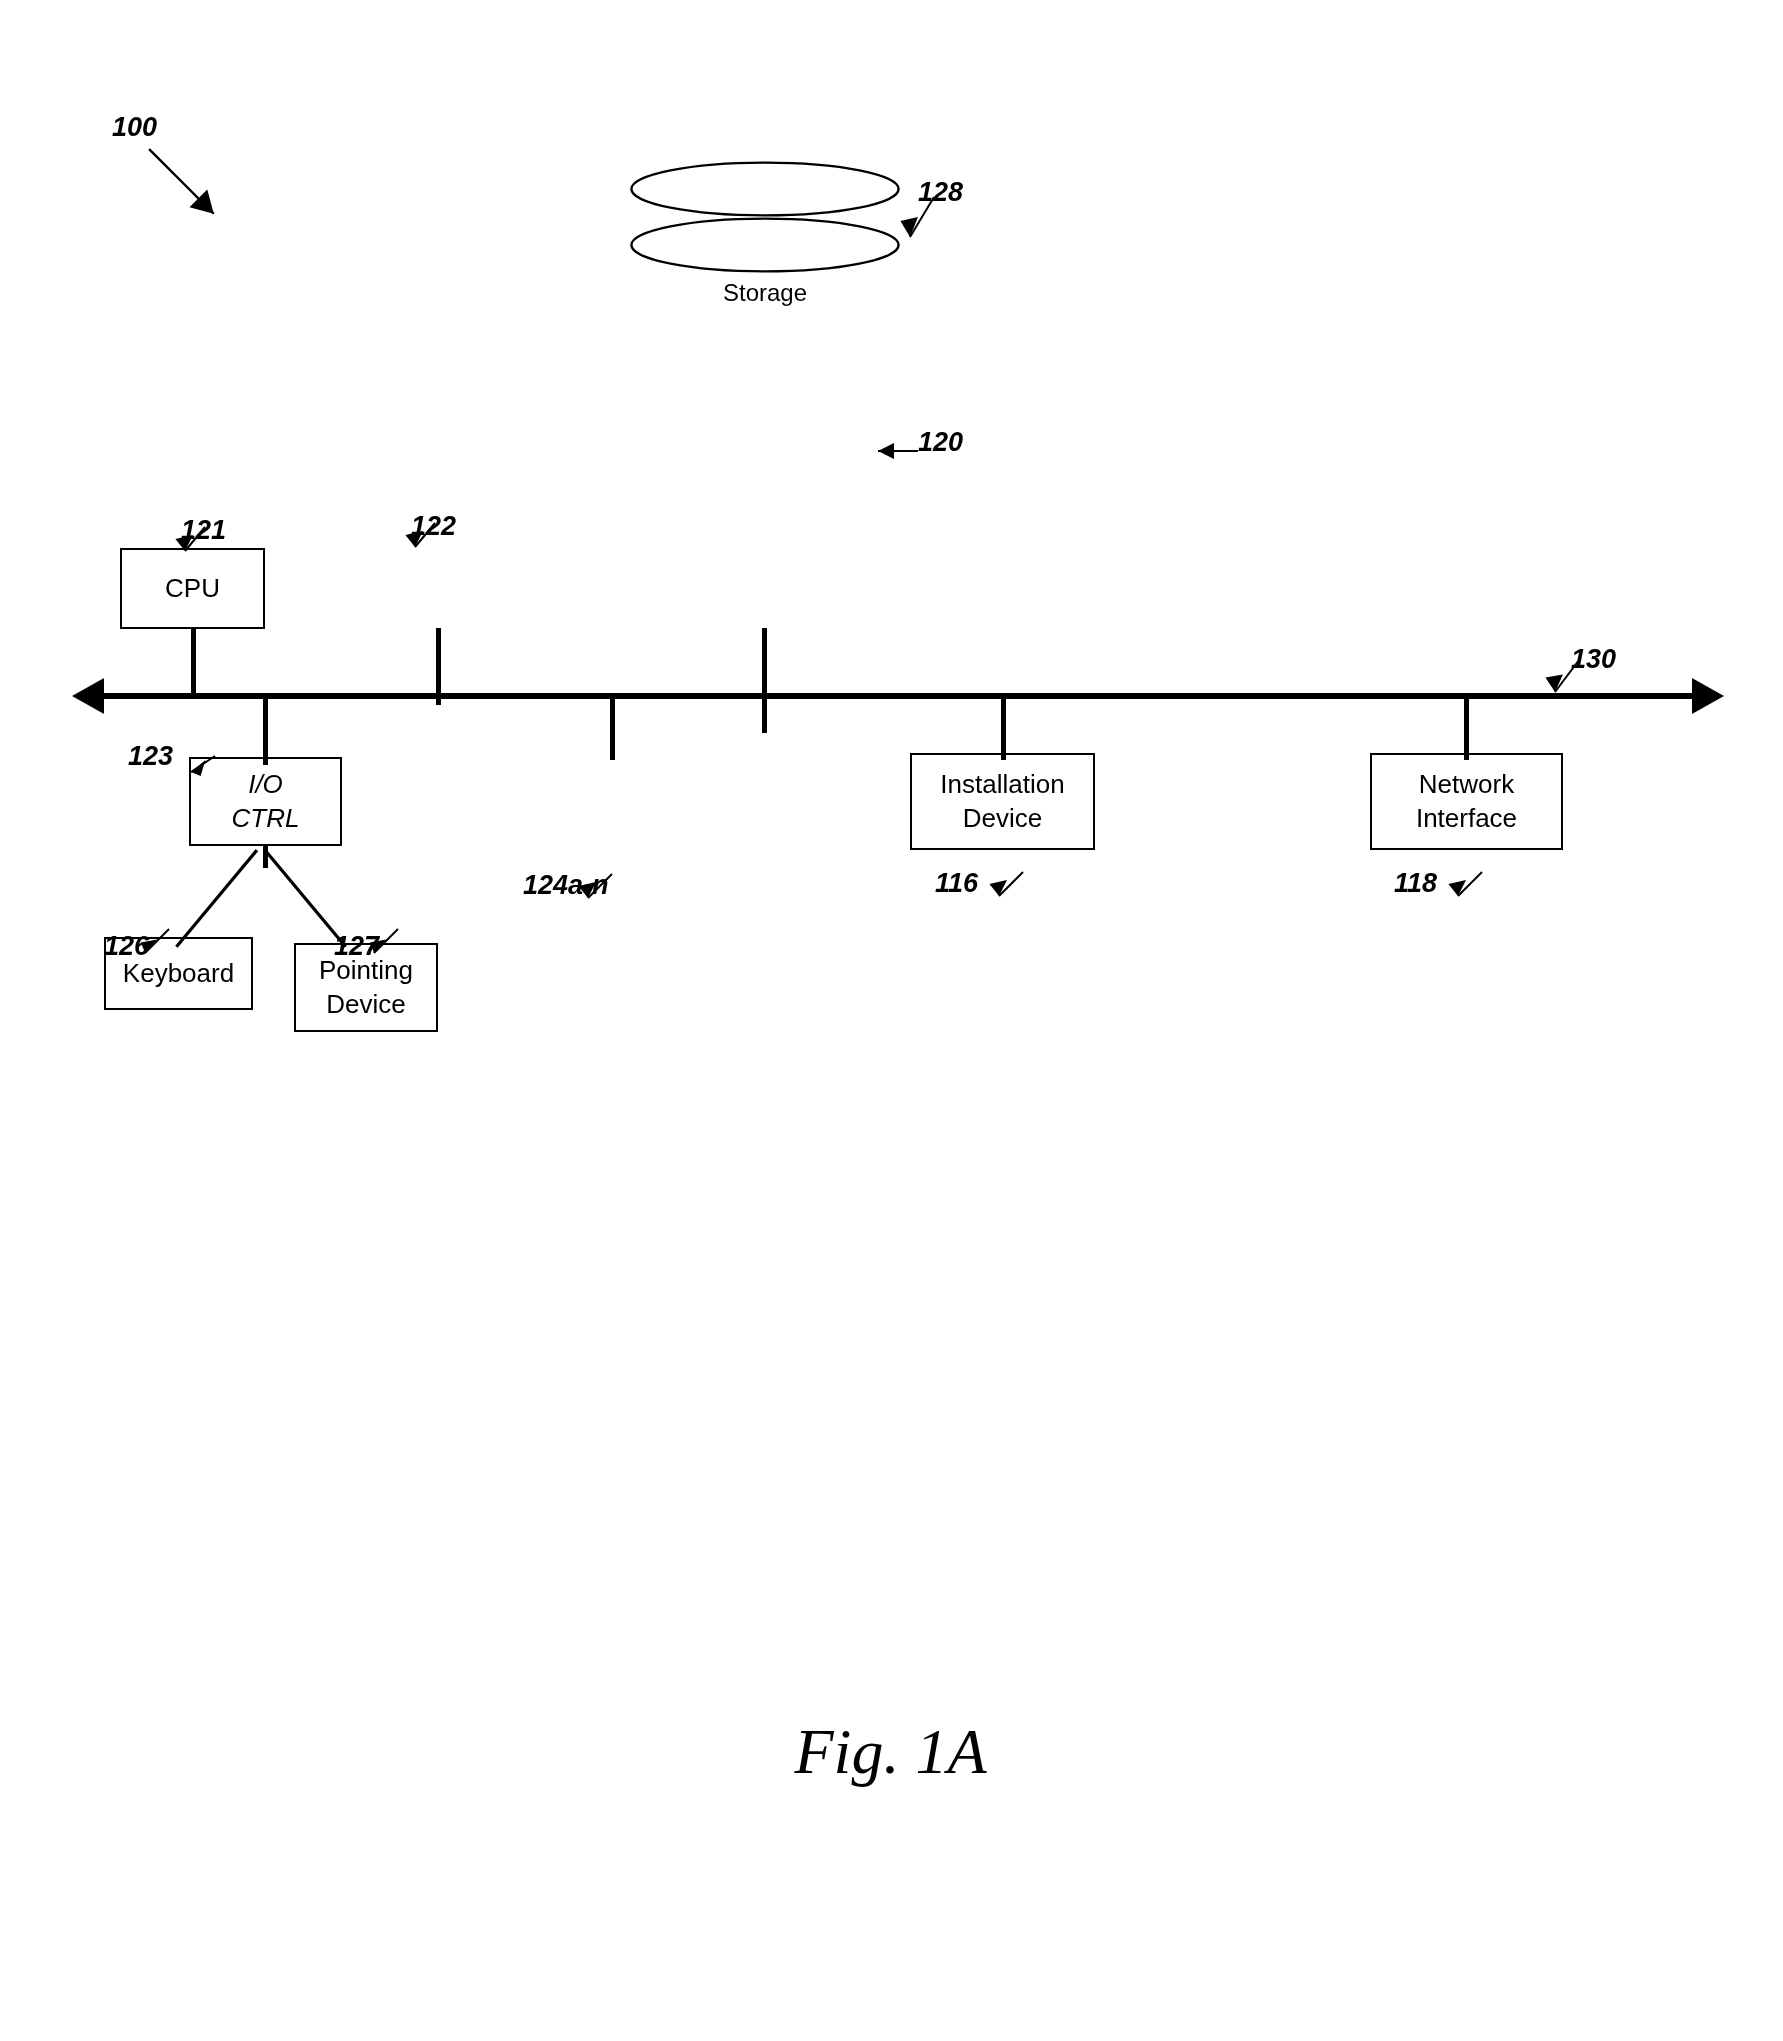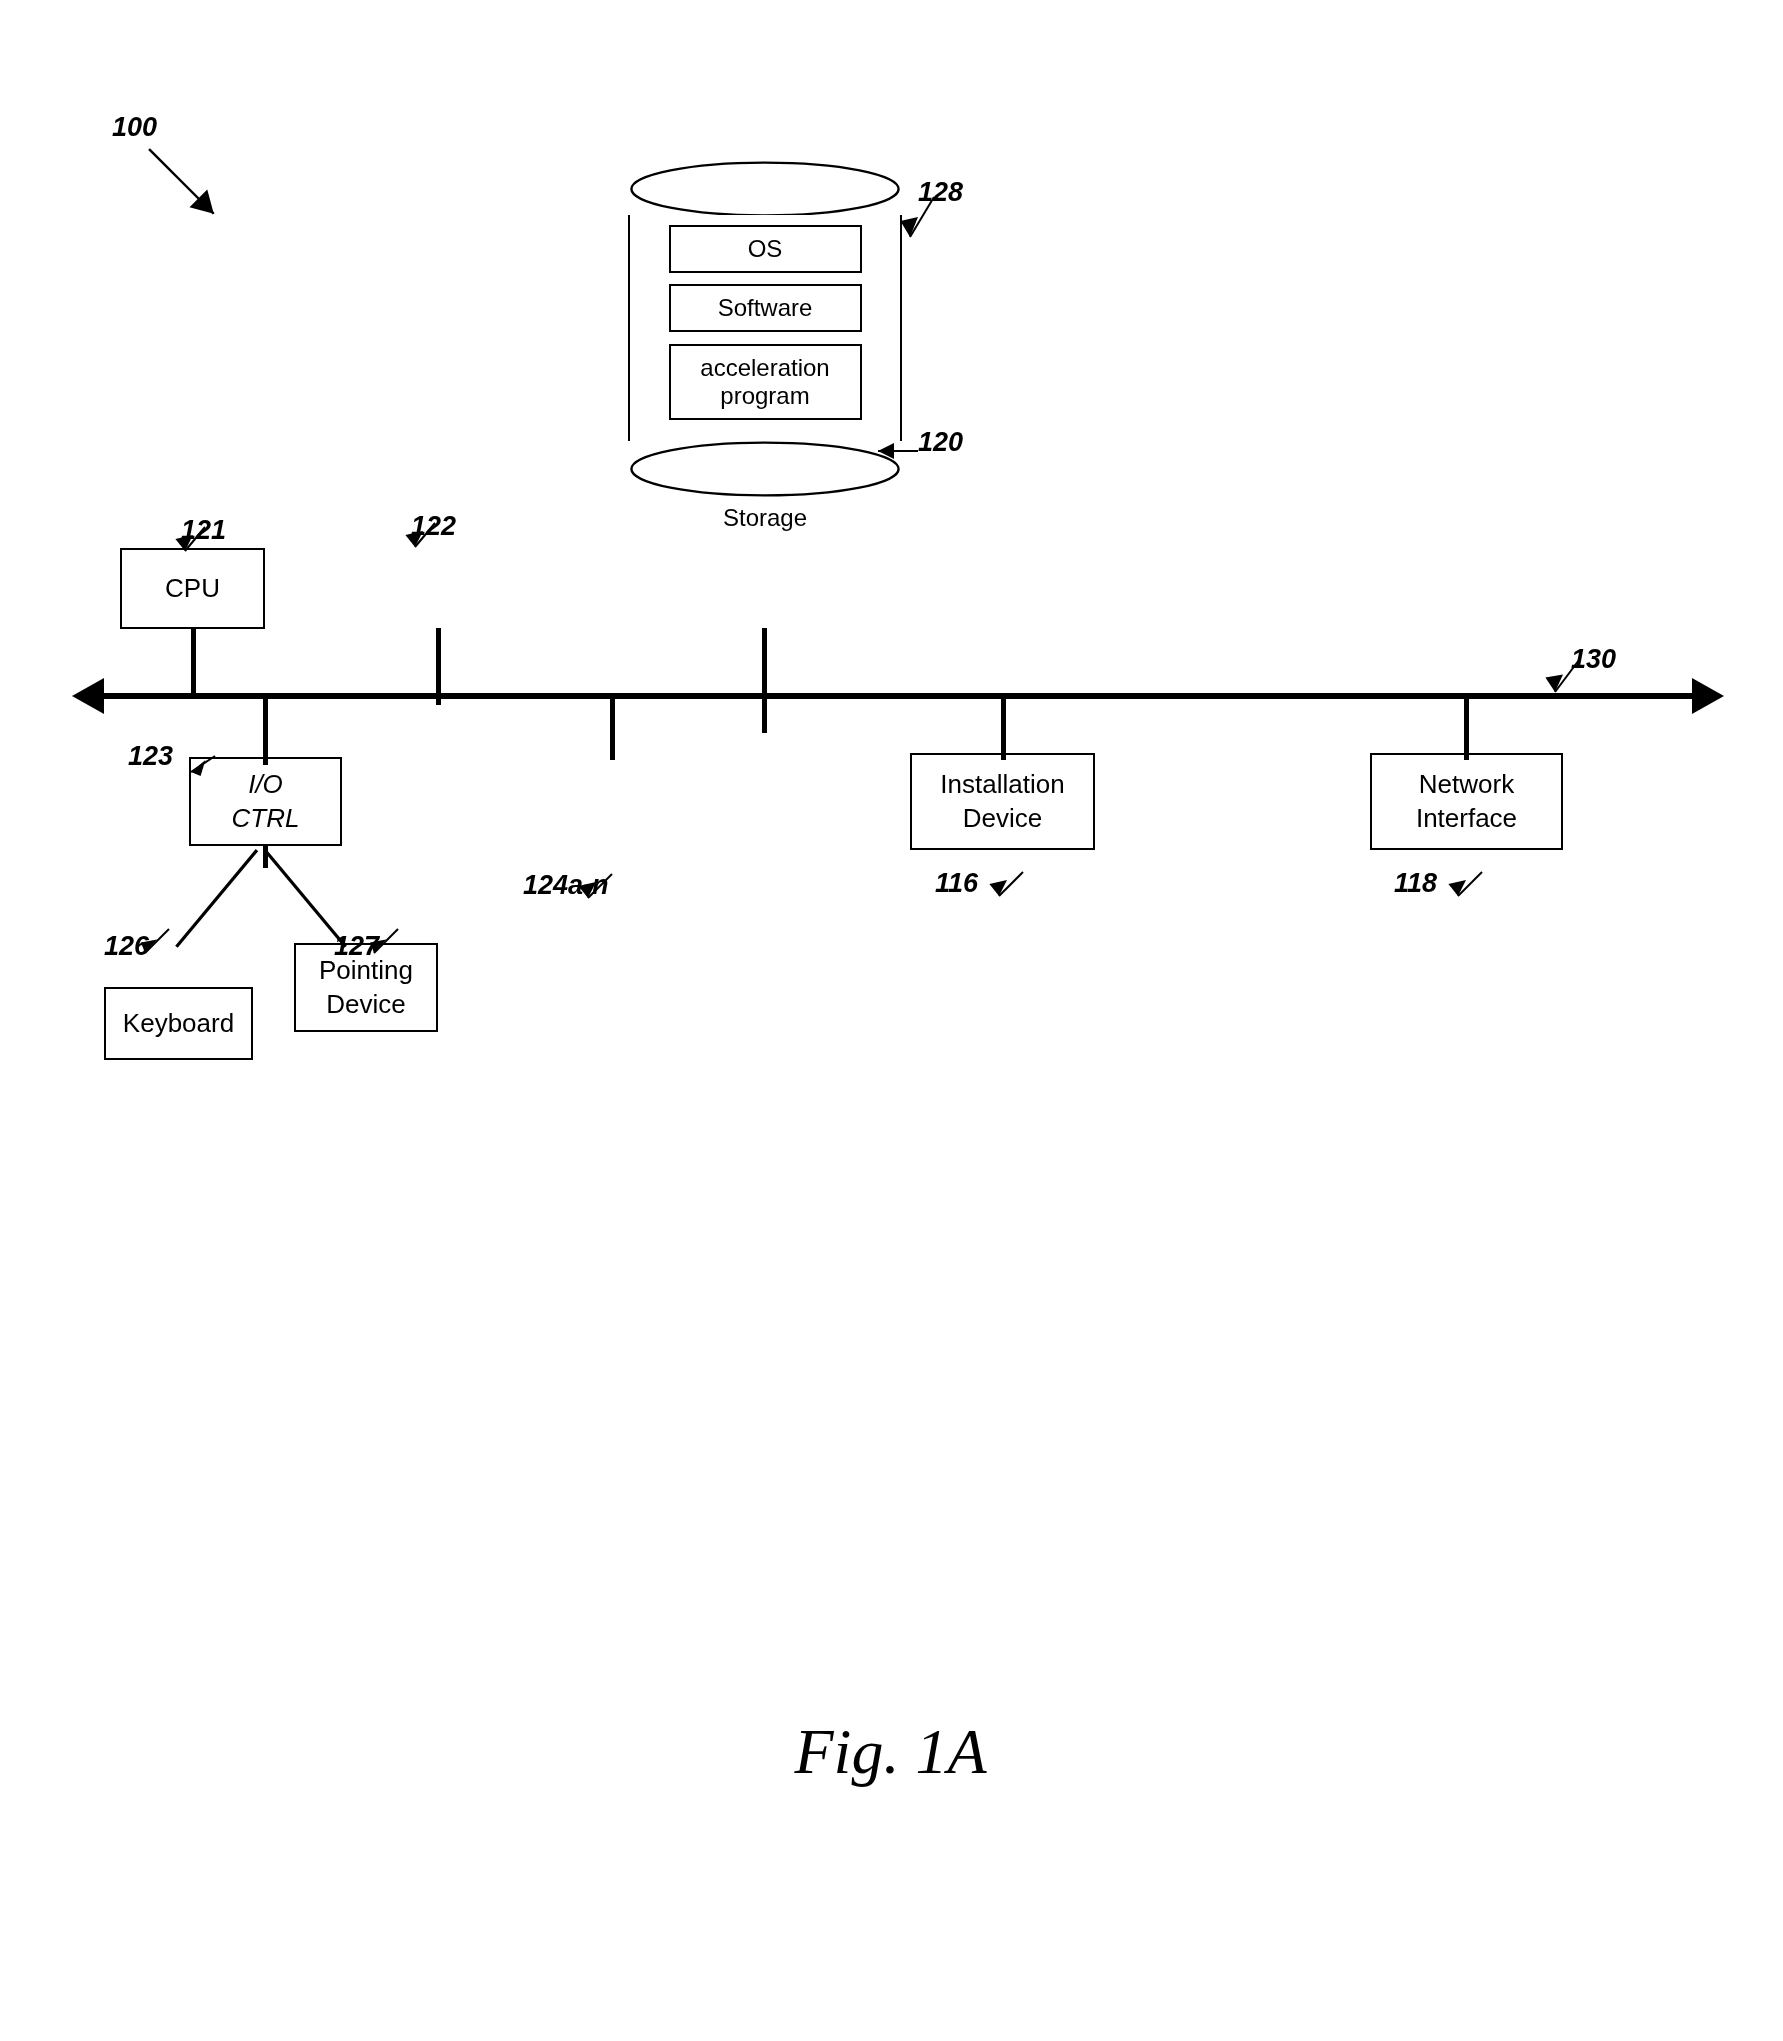--- a/index.html
+++ b/index.html
@@ -124,34 +124,20 @@
   </svg>
 
   <div style="position:absolute; top:97px; left:564px;">
 
     <div style="position:relative; width:274px; height:56px;">
       <svg width="274" height="56" viewBox="0 0 340 70">
         <ellipse cx="170" cy="35" rx="167" ry="33" fill="#fff" stroke="#000" stroke-width="3"></ellipse>
       </svg>
     </div>
 
-    <div style="position:relative; width:274px; background:#fff; border-left:2.4px solid #000; border-right:2.4px solid #000; margin-top:-1.6px; padding:9.7px 16px 0 16px; display:flex; flex-direction:column; align-items:center; gap:11.3px; min-height:226px;">
-
-      <div class="storage-box">
-        <span>OS</span>
-      </div>
-
-      <div class="storage-box">
-        <span>Software</span>
-      </div>
-
-      <div class="storage-box">
-        <span>acceleration<br>program</span>
-      </div>
-    </div>
 
     <div style="position:relative; width:274px;">
       <svg width="274" height="56" viewBox="0 0 340 70">
         <ellipse cx="170" cy="35" rx="167" ry="33" fill="#fff" stroke="#000" stroke-width="3"></ellipse>
       </svg>
     </div>
 
     <div style="text-align:center; font-size:24px; margin-top:3.2px;">
       <span>Storage</span>
     </div>
@@ -245,21 +231,21 @@
   </div>
 
   <div class="connector" style="width:4.8px; height:64px; top:632px; left:1400px;"></div>
 
   <span class="ref-label" style="top:804px; left:1330px;">118</span>
   <svg style="position:absolute;top:800px;left:1378px;" width="48" height="36" viewBox="0 0 60 45">
     <line x1="50" y1="10" x2="20" y2="40" stroke="#000" stroke-width="2.5"></line>
     <polygon points="20,40 30,20 8,25" fill="#000"></polygon>
   </svg>
 
-  <div class="component-box" style="width:149px; height:73px; top:923px; left:40px;">
+  <div class="component-box" style="width:149px; height:73px; top:873px; left:40px;">
     <span>Keyboard</span>
   </div>
 
   <div class="component-box" style="width:144px; height:89px; top:879px; left:230px;">
     <span>Pointing<br>Device</span>
   </div>
 
   <svg style="position:absolute;top:778px;left:40px;" width="161" height="129" viewBox="0 0 200 160">
     <line x1="190" y1="10" x2="90" y2="130" stroke="#000" stroke-width="4"></line>
   </svg>

